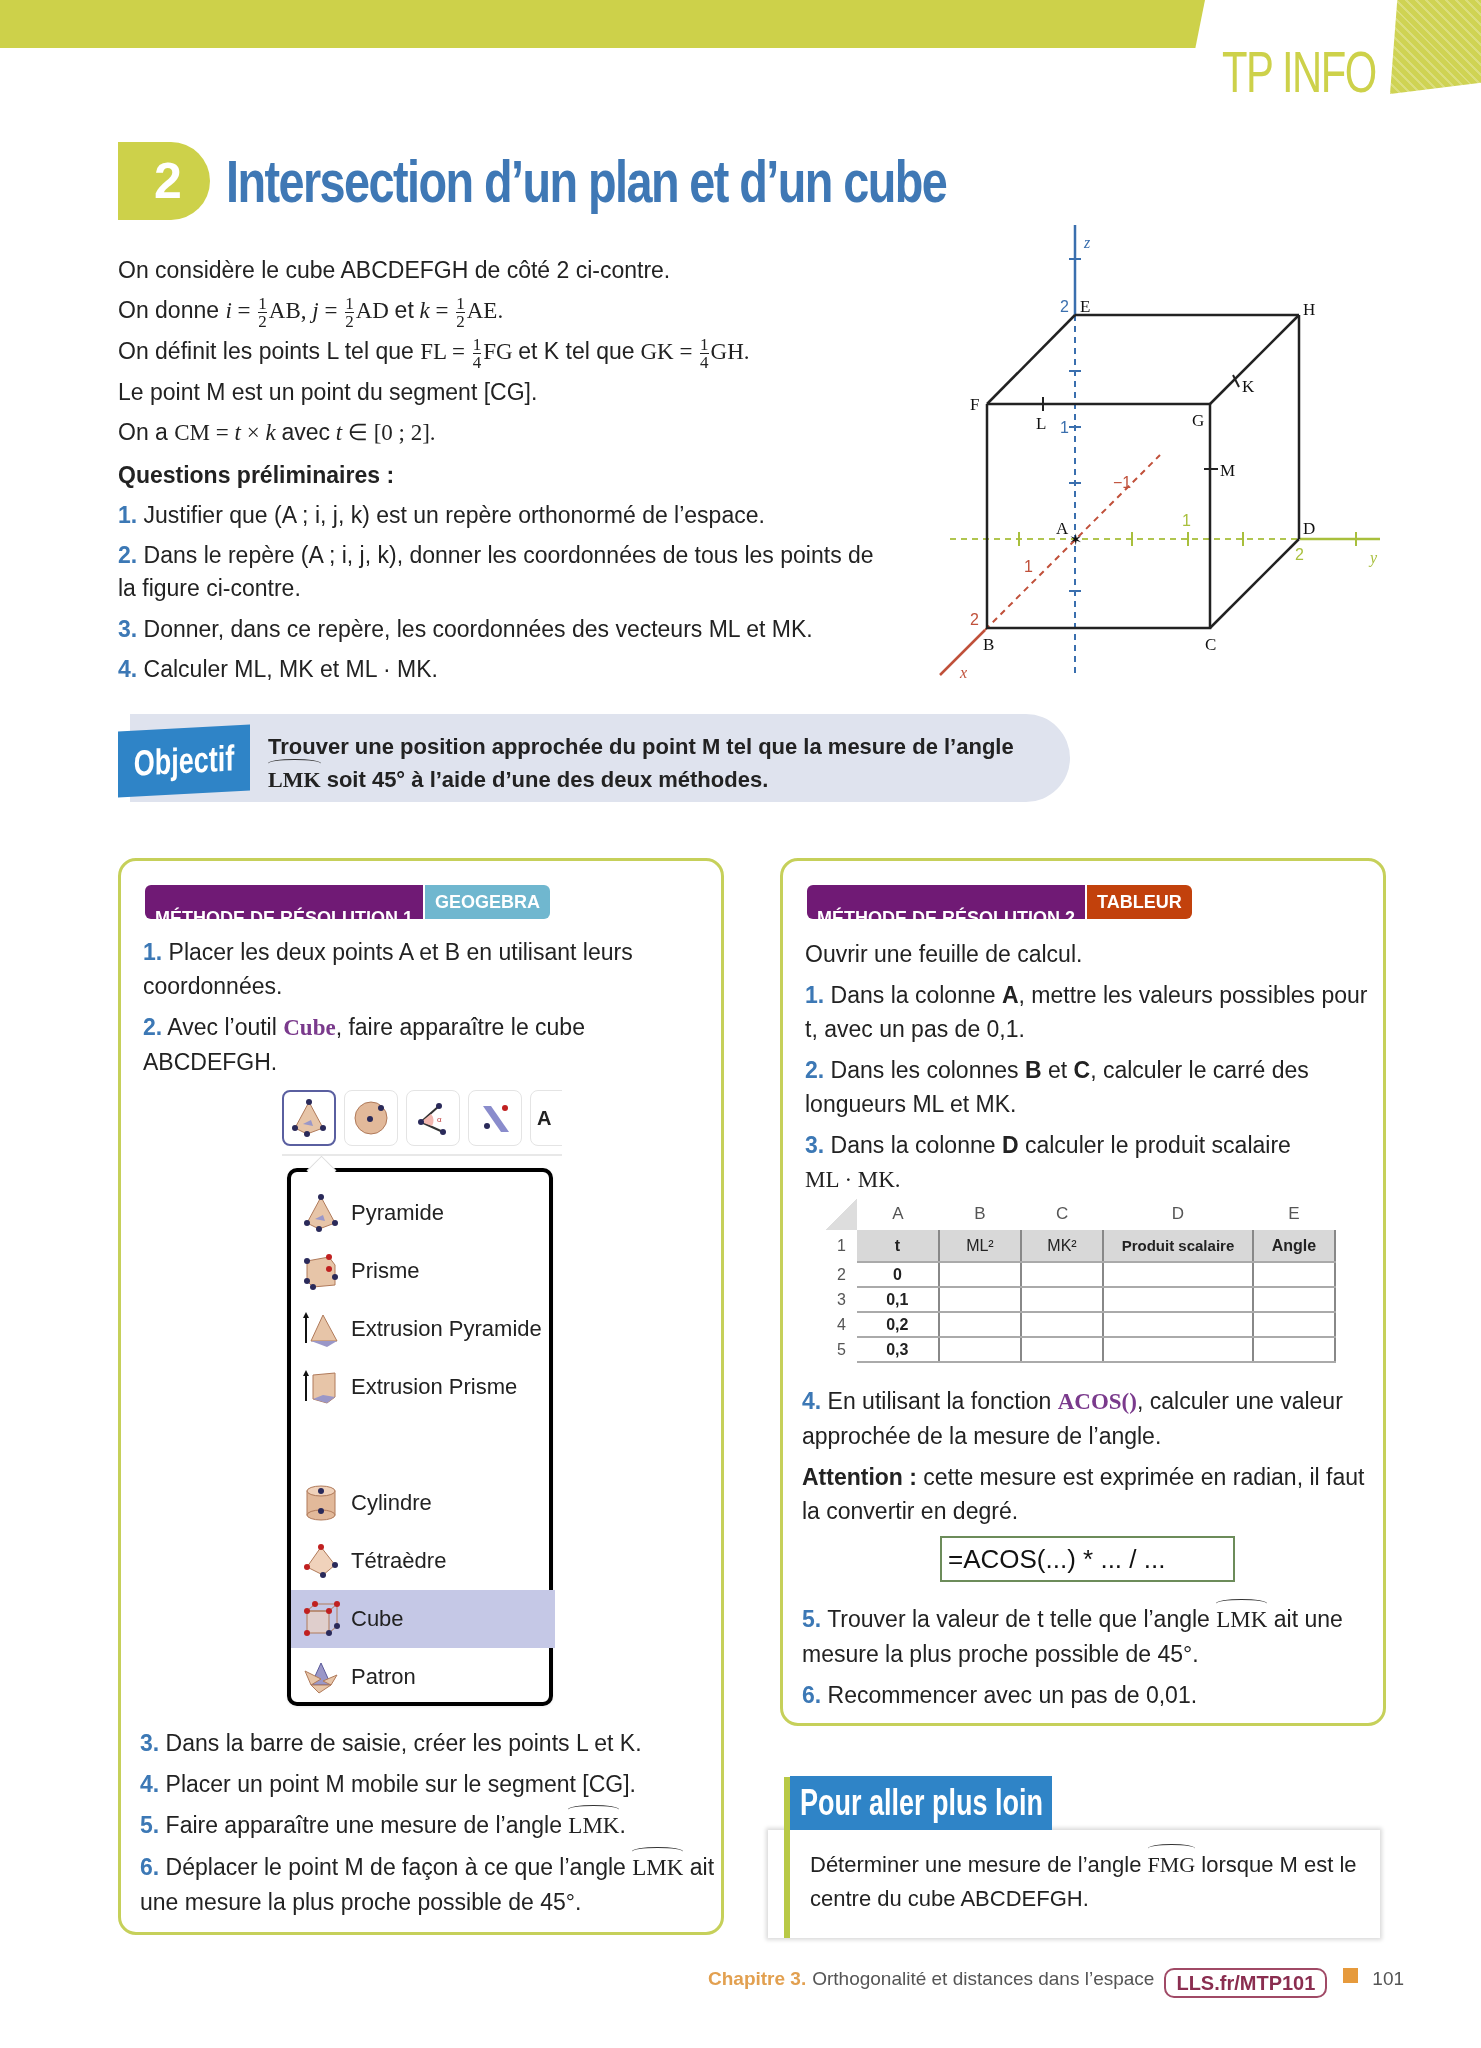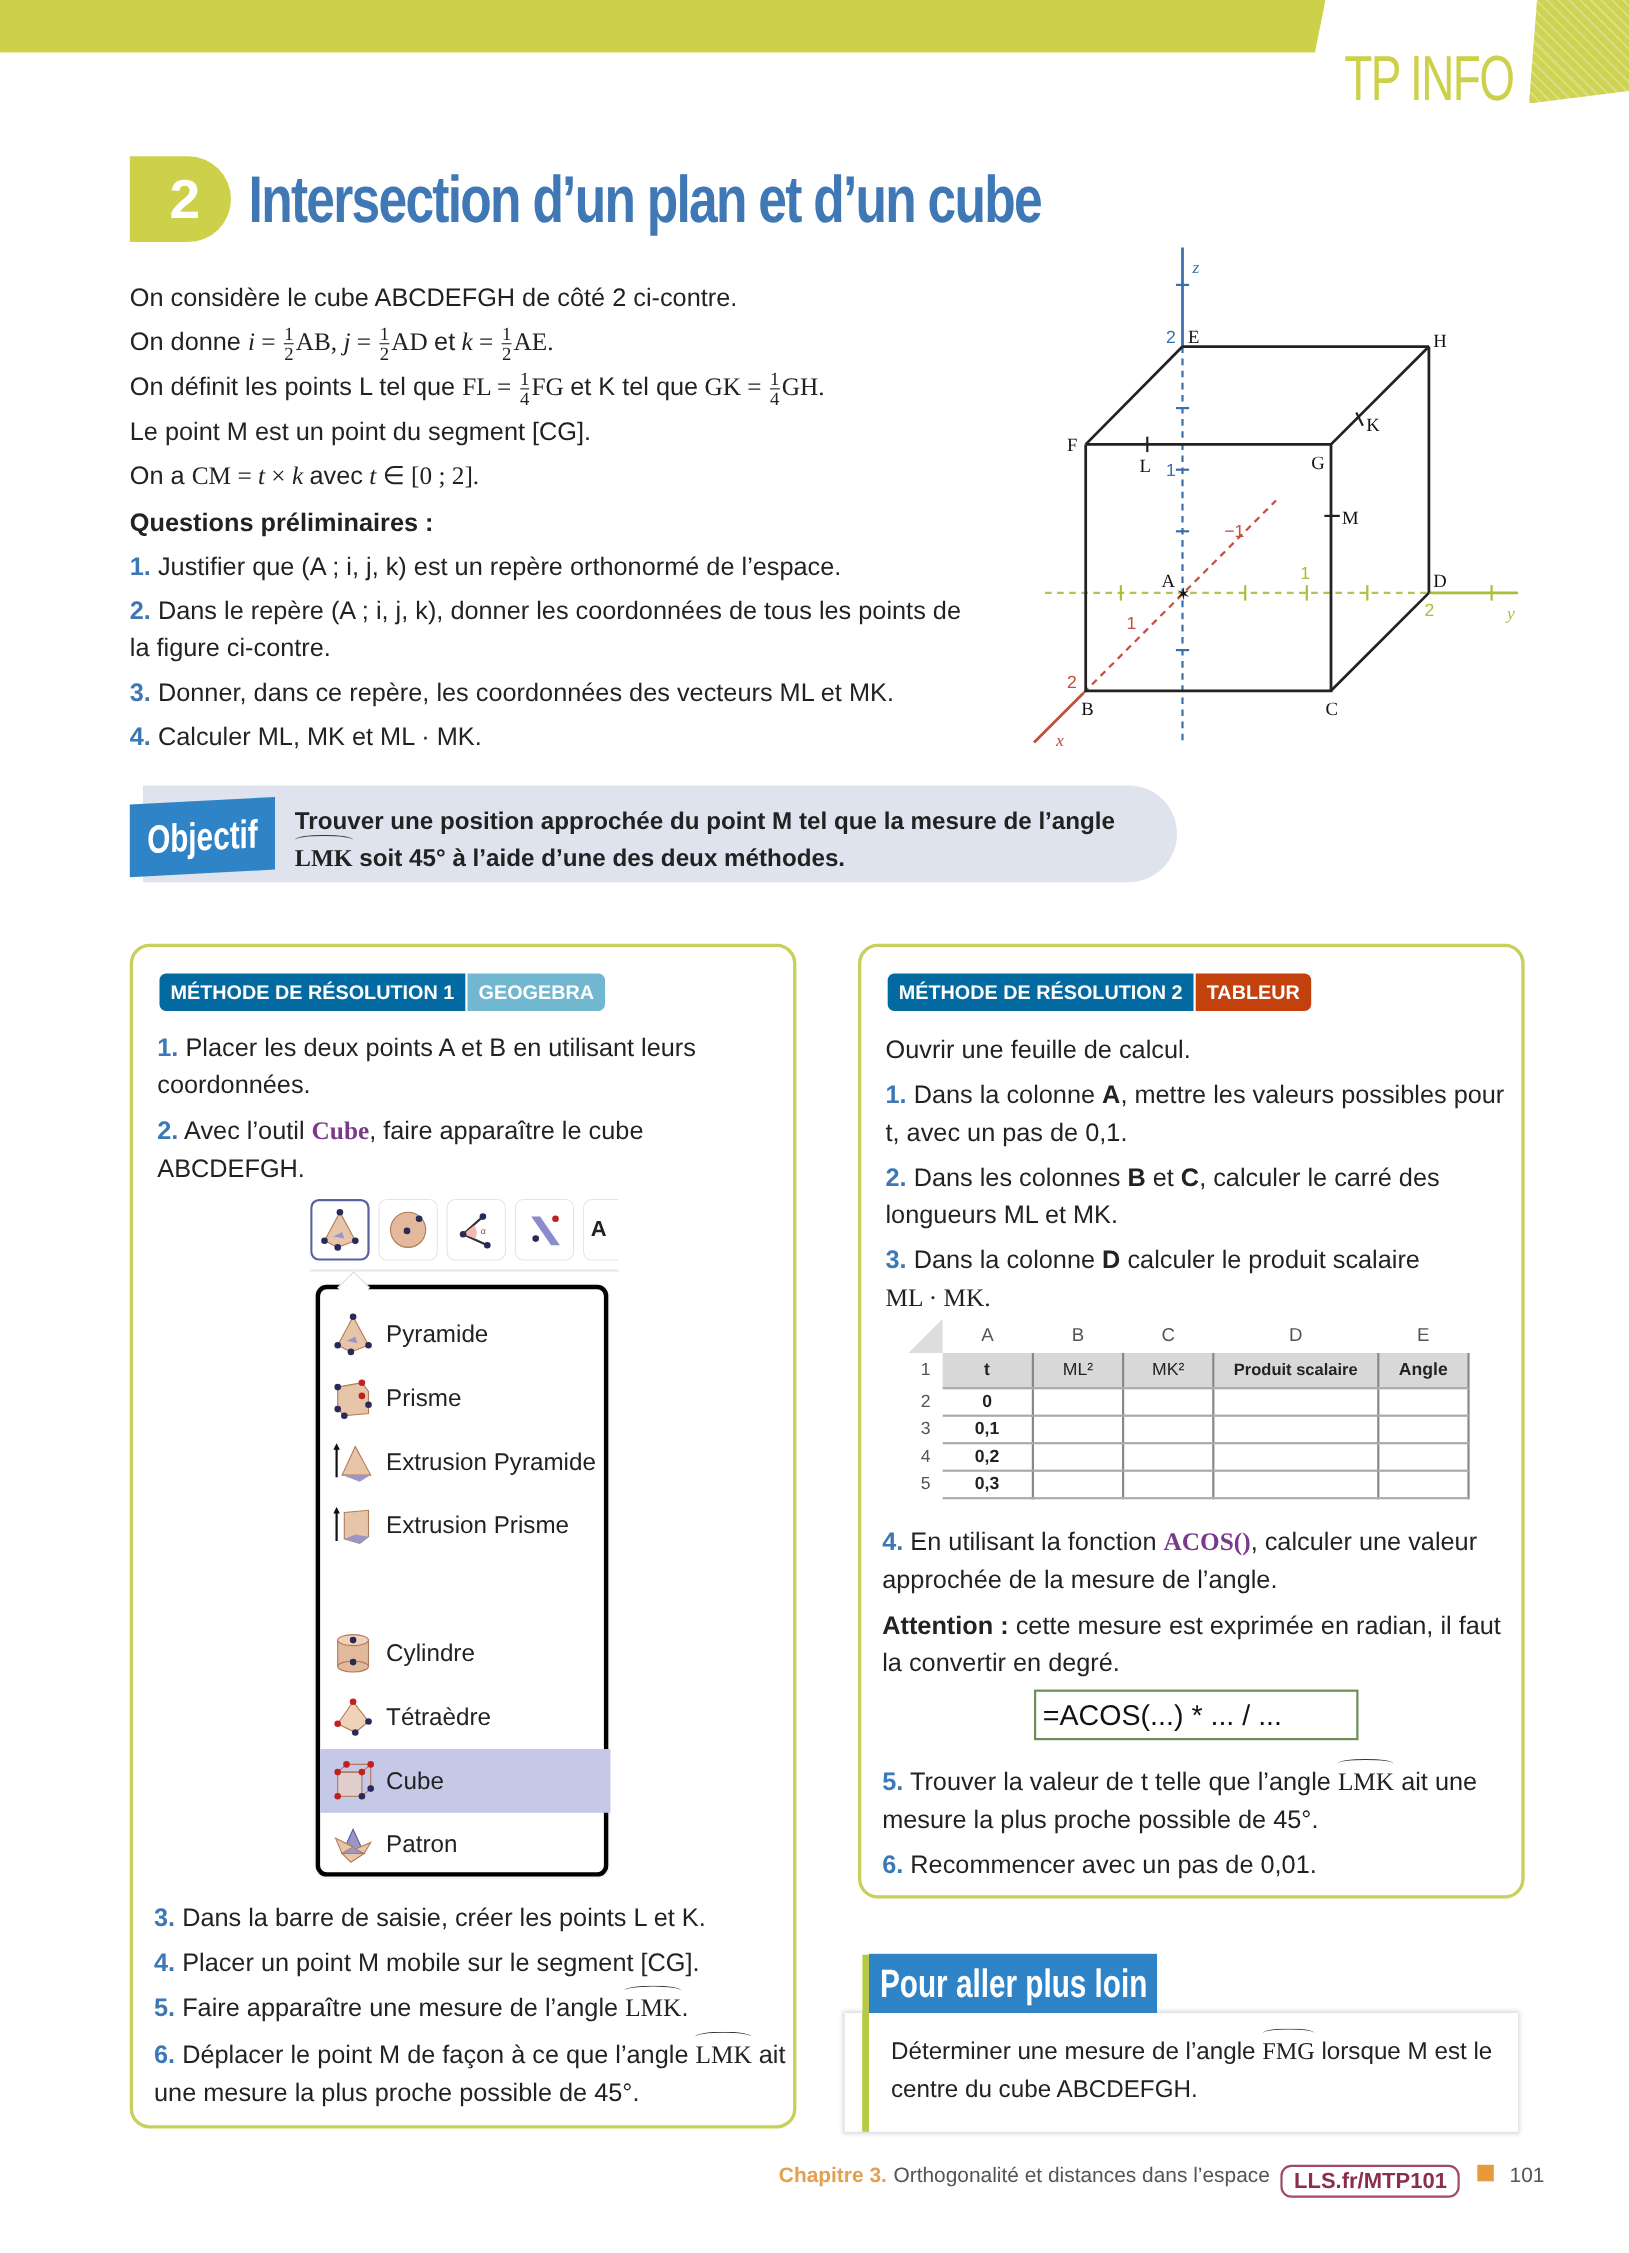--- a/index.html
+++ b/index.html
@@ -42,21 +42,21 @@
   .objectif-tag { position: absolute; left: 118px; top: 728px; width: 132px; height: 66px; background: #2f84c7; color: #fff;
                   font-size: 36px; font-weight: bold; display: flex; align-items: center; justify-content: center; transform: skewY(-3deg); }
   .objectif-tag span { transform: scaleX(0.75); display: inline-block; }
   .objectif-text { position: absolute; left: 268px; top: 730px; width: 780px; font-size: 22px; font-weight: bold; line-height: 33px; color: #222; }
 
   
   .method-box { position: absolute; border: 3px solid #c6d05a; border-radius: 18px; background: #fff; }
   .m1 { left: 118px; top: 858px; width: 606px; height: 1077px; }
   .m2 { left: 780px; top: 858px; width: 606px; height: 868px; }
   .badge-row { position: absolute; left: 24px; top: 24px; display: flex; }
-  .badge-red { background: #0369a1; color: #fff; font-weight: bold; font-size: 18px; padding: 0 10px; height: 34px; line-height: 34px; border-radius: 6px 0 0 6px; }
+  .badge-red { background: #701a75; color: #fff; font-weight: bold; font-size: 18px; padding: 16px 10px; height: 34px; line-height: 34px; border-radius: 6px 0 0 6px; }
   .badge-geo { background: #70b7cf; color: #fff; font-weight: bold; font-size: 18px; padding: 0 10px; height: 34px; line-height: 34px; border-radius: 0 6px 6px 0; margin-left: 2px; }
   .badge-tab { background: #c2410c; color: #fff; font-weight: bold; font-size: 18px; padding: 0 10px; height: 34px; line-height: 34px; border-radius: 0 6px 6px 0; margin-left: 2px; }
   .mtext { position: absolute; left: 22px; width: 565px; font-size: 23px; line-height: 34px; }
   .mtext p { margin-bottom: 7px; }
   .purple-word { color: #7a3a8c; font-weight: bold; font-family: "Liberation Serif", serif; }
 
   
   .gg-toolbar { position: absolute; left: 282px; top: 1090px; width: 280px; height: 66px; display: flex; gap: 8px; border-bottom: 2px solid #e8e8e8; padding-bottom: 4px; overflow: hidden; }
   .gg-tool { width: 54px; height: 56px; border: 1px solid #e4e4e4; border-radius: 8px; display: flex; align-items: center; justify-content: center; background: #fff; flex-shrink: 0; }
   .gg-tool.sel { border: 2px solid #5a5fa0; }

